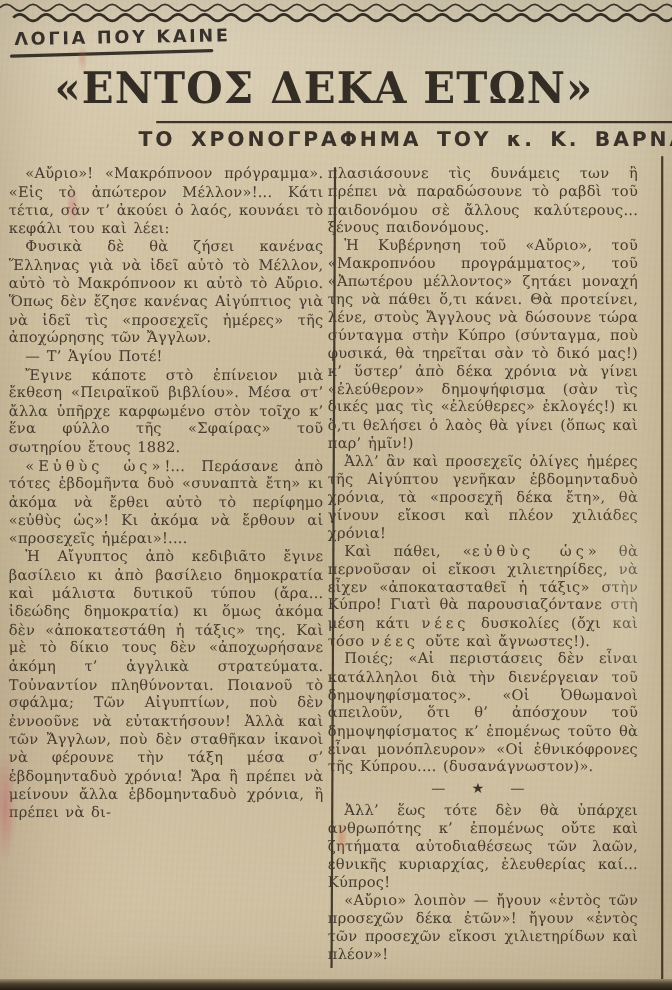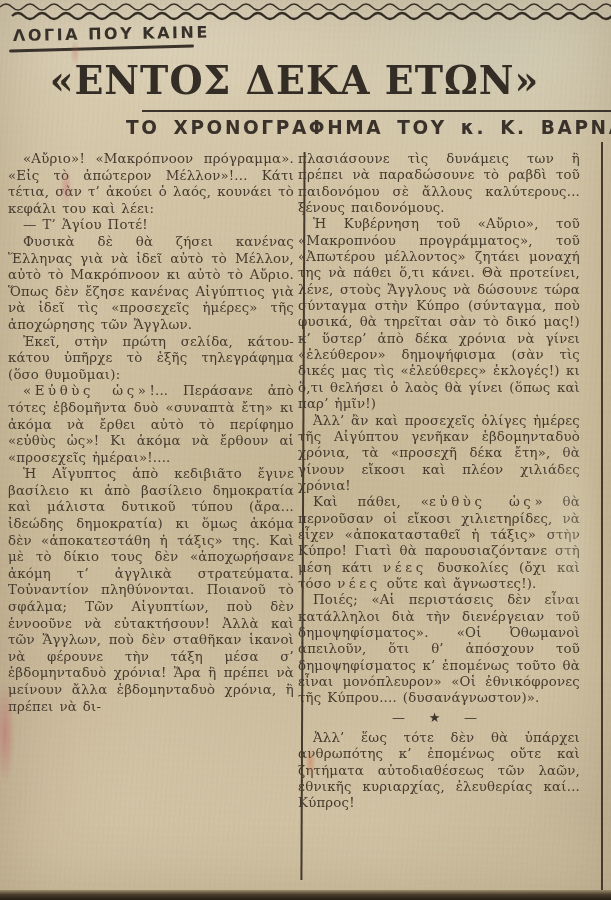--- a/index.html
+++ b/index.html
@@ -94,35 +94,36 @@
 
 <div class="kicker">ΛΟΓΙΑ ΠΟΥ ΚΑΙΝΕ</div>
 <div class="kicker-rule"></div>
 
 <div class="title">«ΕΝΤΟΣ ΔΕΚΑ ΕΤΩΝ»</div>
 <div class="title-rule"></div>
 <div class="subtitle">ΤΟ ΧΡΟΝΟΓΡΑΦΗΜΑ ΤΟΥ κ. Κ. ΒΑΡΝΑΛΗ</div>
 
 <div class="col col-left">
     <p class="indent"><span>«Αὔριο»! «Μακρόπνοον πρόγραμμα». «Εἰς τὸ ἀπώτερον Μέλλον»!... Κάτι τέτια, σὰν τ’ ἀκούει ὁ λαός, κουνάει τὸ κεφάλι του καὶ λέει:</span></p>
+    <p class="indent"><span>Φυσικὰ δὲ θὰ ζήσει κανένας Ἕλληνας γιὰ νὰ ἰδεῖ αὐτὸ τὸ Μέλλον, αὐτὸ τὸ Μακρόπνοον κι αὐτὸ τὸ Αὔριο. Ὅπως δὲν ἔζησε κανένας Αἰγύπτιος γιὰ νὰ ἰδεῖ τὶς «προσεχεῖς ἡμέρες» τῆς ἀποχώρησης τῶν Ἄγγλων.</span></p>
     <p class="indent"><span>— Τ’ Ἁγίου Ποτέ!</span></p>
-    <p class="indent"><span>Φυσικὰ δὲ θὰ ζήσει κανένας Ἕλληνας γιὰ νὰ ἰδεῖ αὐτὸ τὸ Μέλλον, αὐτὸ τὸ Μακρόπνοον κι αὐτὸ τὸ Αὔριο. Ὅπως δὲν ἔζησε κανένας Αἰγύπτιος γιὰ νὰ ἰδεῖ τὶς «προσεχεῖς ἡμέρες» τῆς ἀποχώρησης τῶν Ἄγγλων.</span></p>
-    <p class="indent"><span>Ἐκεῖ, στὴν πρώτη σελίδα, κάτου-κάτου ὑπῆρχε τὸ ἑξῆς τηλεγράφημα (ὅσο θυμοῦμαι):</span></p>
+    <p class="indent"><span>Ἔγινε κάποτε στὸ ἐπίνειον μιὰ ἔκθεση «Πειραϊκοῦ βιβλίου». Μέσα στ’ ἄλλα ὑπῆρχε καρφωμένο στὸν τοῖχο κ’ ἕνα φύλλο τῆς «Σφαίρας» τοῦ σωτηρίου ἔτους 1882.</span></p>
     <p class="indent"><span class="spaced">«Εὐθὺς ὡς»</span><span>!... Περάσανε ἀπὸ τότες ἑβδομῆντα δυὸ «συναπτὰ ἔτη» κι ἀκόμα νὰ ἔρθει αὐτὸ τὸ περίφημο «εὐθὺς ὡς»! Κι ἀκόμα νὰ ἔρθουν αἱ «προσεχεῖς ἡμέραι»!....</span></p>
     <p class="indent"><span>Ἡ Αἴγυπτος ἀπὸ κεδιβιᾶτο ἔγινε βασίλειο κι ἀπὸ βασίλειο δημοκρατία καὶ μάλιστα δυτικοῦ τύπου (ἄρα... ἰδεώδης δημοκρατία) κι ὅμως ἀκόμα δὲν «ἀποκατεστάθη ἡ τάξις» της. Καὶ μὲ τὸ δίκιο τους δὲν «ἀποχωρήσανε ἀκόμη τ’ ἀγγλικὰ στρατεύματα. Τοὐναντίον πληθύνονται. Ποιανοῦ τὸ σφάλμα; Τῶν Αἰγυπτίων, ποὺ δὲν ἐννοοῦνε νὰ εὐτακτήσουν! Ἀλλὰ καὶ τῶν Ἄγγλων, ποὺ δὲν σταθῆκαν ἱκανοὶ νὰ φέρουνε τὴν τάξη μέσα σ’ ἑβδομηνταδυὸ χρόνια! Ἄρα ἢ πρέπει νὰ μείνουν ἄλλα ἑβδομηνταδυὸ χρόνια, ἢ πρέπει νὰ δι-</span></p>
   </div>
 <div class="vrule vrule-mid"></div>
 <div class="col col-right">
     <p><span>πλασιάσουνε τὶς δυνάμεις των ἢ πρέπει νὰ παραδώσουνε τὸ ραβδὶ τοῦ παιδονόμου σὲ ἄλλους καλύτερους... ξένους παιδονόμους.</span></p>
     <p class="indent"><span>Ἡ Κυβέρνηση τοῦ «Αὔριο», τοῦ «Μακροπνόου προγράμματος», τοῦ «Ἀπωτέρου μέλλοντος» ζητάει μοναχή της νὰ πάθει ὅ,τι κάνει. Θὰ προτείνει, λένε, στοὺς Ἄγγλους νὰ δώσουνε τώρα σύνταγμα στὴν Κύπρο (σύνταγμα, ποὺ φυσικά, θὰ τηρεῖται σὰν τὸ δικό μας!) κ’ ὕστερ’ ἀπὸ δέκα χρόνια νὰ γίνει «ἐλεύθερον» δημοψήφισμα (σὰν τὶς δικές μας τὶς «ἐλεύθερες» ἐκλογές!) κι ὅ,τι θελήσει ὁ λαὸς θὰ γίνει (ὅπως καὶ παρ’ ἡμῖν!)</span></p>
     <p class="indent"><span>Ἀλλ’ ἂν καὶ προσεχεῖς ὀλίγες ἡμέρες τῆς Αἰγύπτου γενῆκαν ἑβδομηνταδυὸ χρόνια, τὰ «προσεχῆ δέκα ἔτη», θὰ γίνουν εἴκοσι καὶ πλέον χιλιάδες χρόνια!</span></p>
     <p class="indent"><span>Καὶ πάθει, «</span><span class="spaced">εὐθὺς ὡς</span><span>» θὰ περνοῦσαν οἱ εἴκοσι χιλιετηρίδες, νὰ εἶχεν «ἀποκατασταθεῖ ἡ τάξις» στὴν Κύπρο! Γιατὶ θὰ παρουσιαζόντανε στὴ μέση κάτι </span><span class="spaced">νέες</span><span> δυσκολίες (ὄχι καὶ τόσο </span><span class="spaced">νέες</span><span> οὔτε καὶ ἄγνωστες!).</span></p>
     <p class="indent"><span>Ποιές; «Αἱ περιστάσεις δὲν εἶναι κατάλληλοι διὰ τὴν διενέργειαν τοῦ δημοψηφίσματος». «Οἱ Ὀθωμανοὶ ἀπειλοῦν, ὅτι θ’ ἀπόσχουν τοῦ δημοψηφίσματος κ’ ἐπομένως τοῦτο θὰ εἶναι μονόπλευρον» «Οἱ ἐθνικόφρονες τῆς Κύπρου.... (δυσανάγνωστον)».</span></p>
     <p class="separator">— ★ —</p>
     <p class="indent"><span>Ἀλλ’ ἕως τότε δὲν θὰ ὑπάρχει ἀνθρωπότης κ’ ἐπομένως οὔτε καὶ ζητήματα αὐτοδιαθέσεως τῶν λαῶν, ἐθνικῆς κυριαρχίας, ἐλευθερίας καί... Κύπρος!</span></p>
+    <p class="indent"><span>«Αὔριο» λοιπὸν — ἤγουν «ἐντὸς τῶν προσεχῶν δέκα ἐτῶν»! ἤγουν «ἐντὸς τῶν προσεχῶν εἴκοσι χιλιετηρίδων καὶ πλέον»!</span></p>
   </div>
 <div class="vrule vrule-right"></div>
 
 <div class="bottom-edge"></div>
 
 <div class="stain stain-1"></div>
 <div class="stain stain-2"></div>
 <div class="stain stain-3"></div>
 <div class="stain stain-4"></div>
 <div class="stain stain-5"></div>

